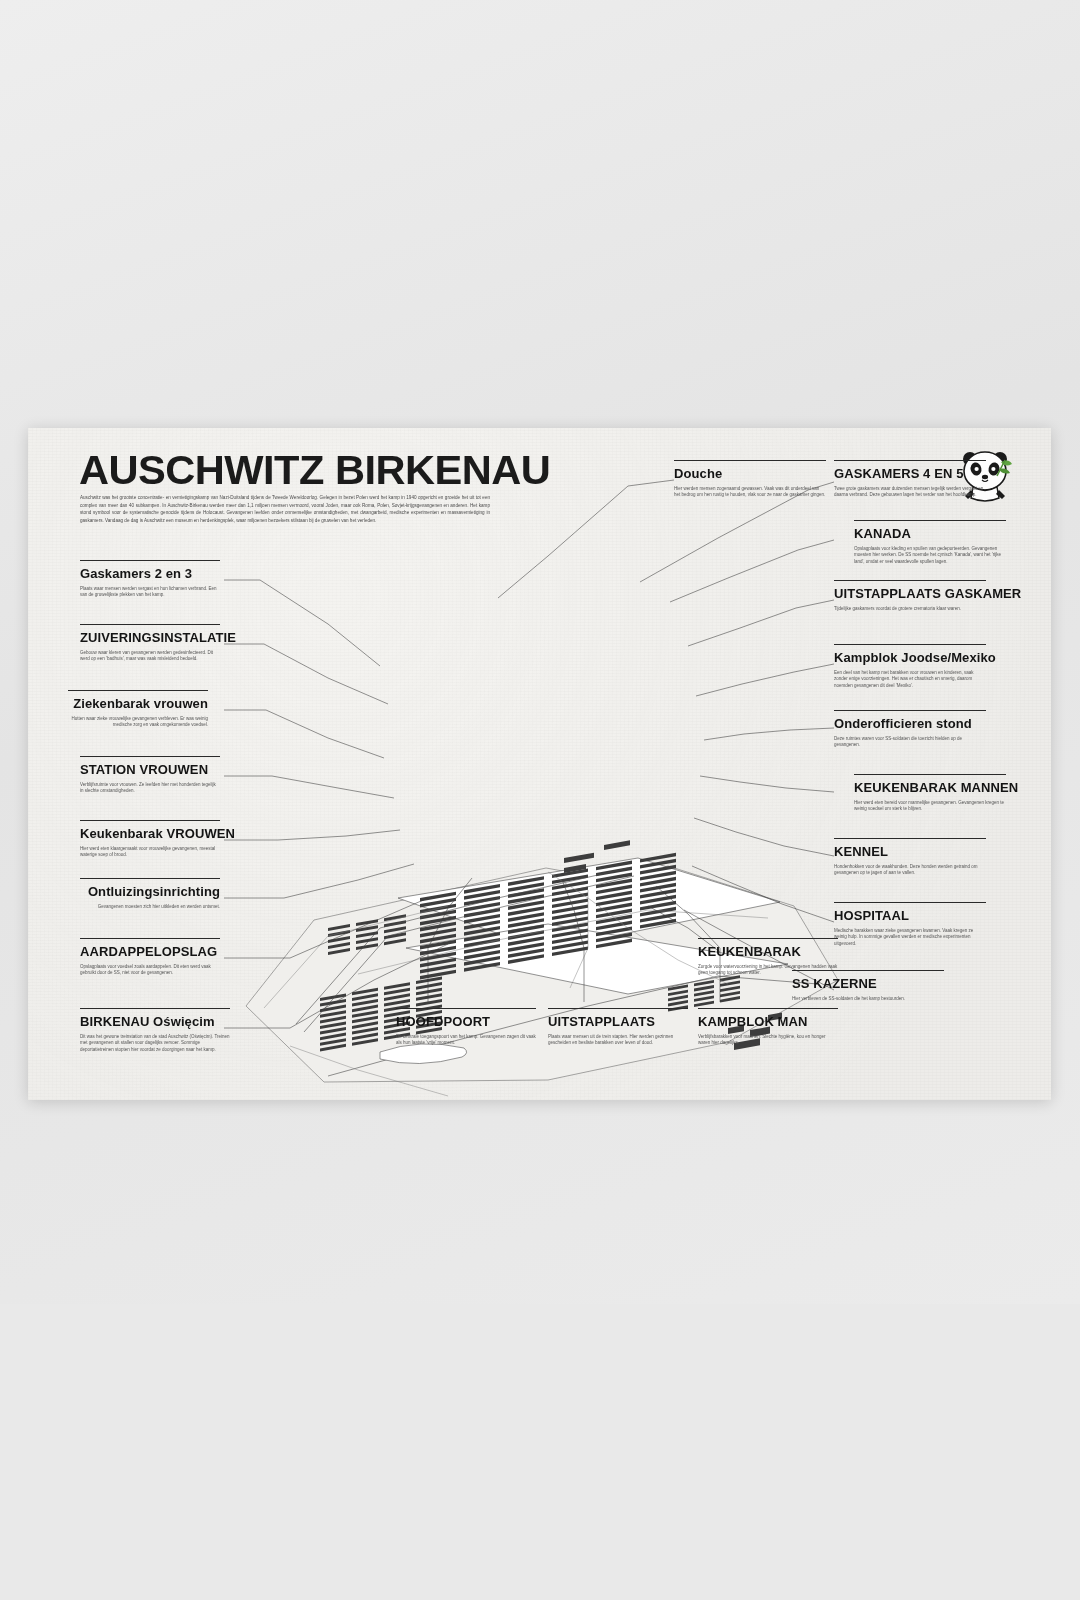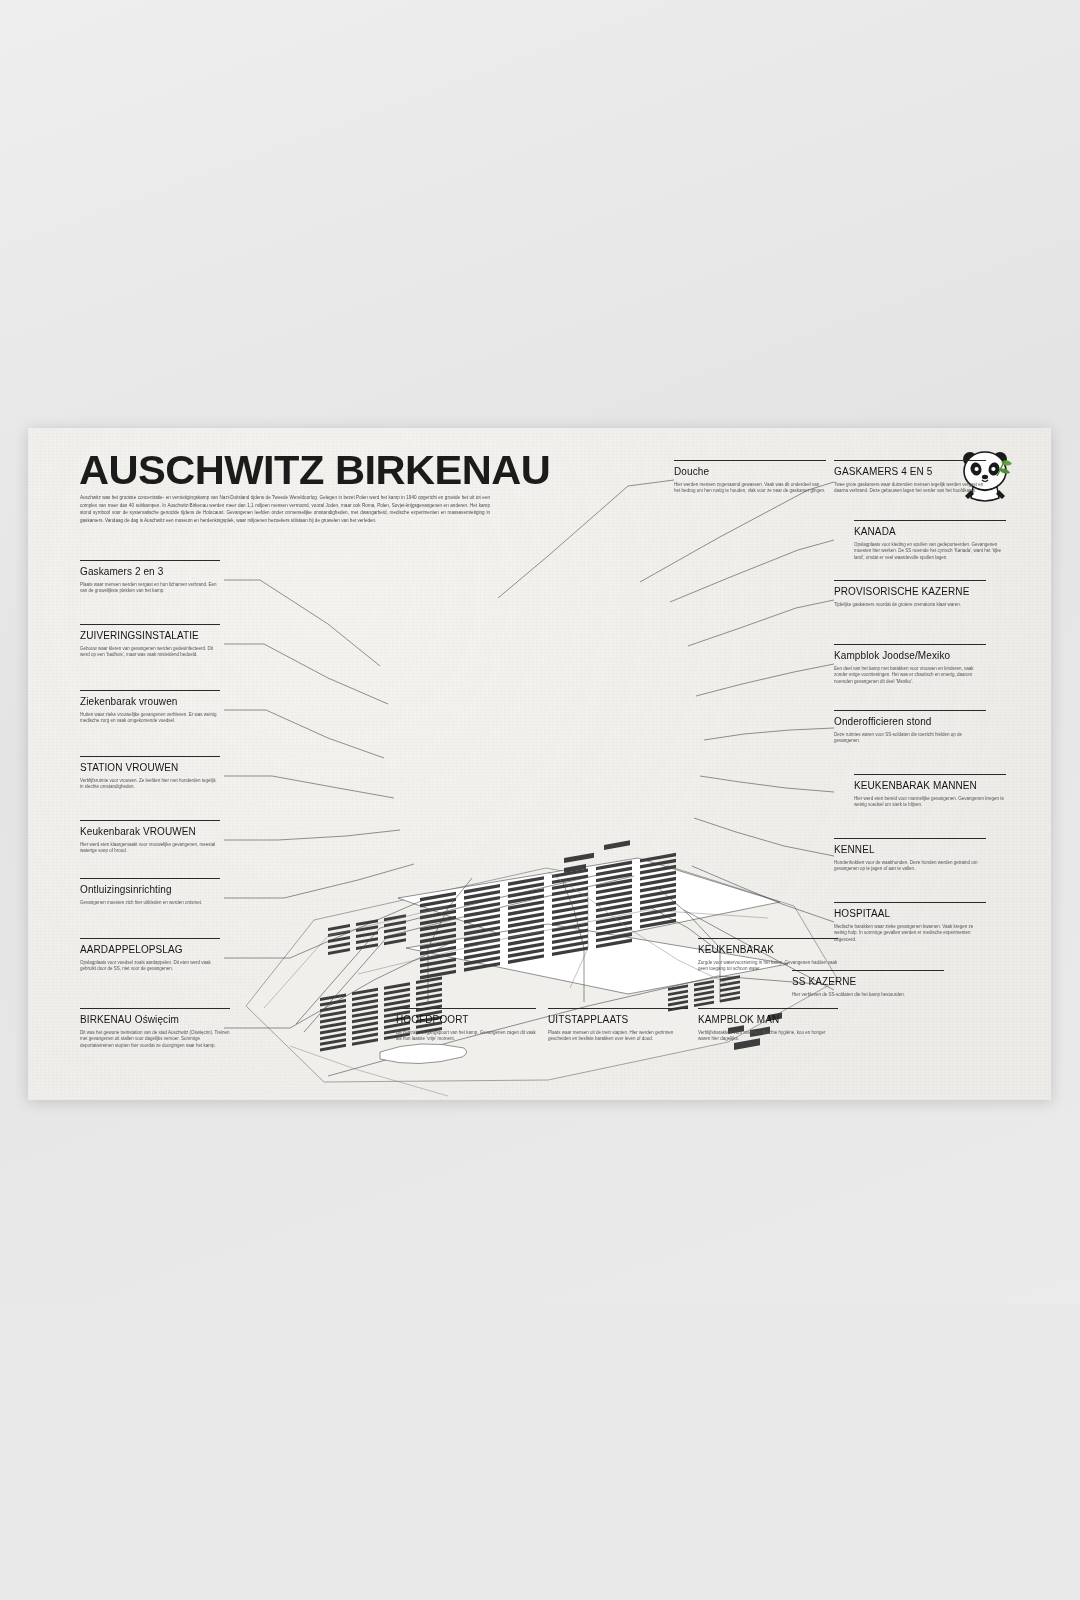--- a/index.html
+++ b/index.html
@@ -84,21 +84,21 @@
     color: #141414;
     margin: 0 0 2px 0;
     white-space: nowrap;
   }
   .callout .body {
     color: #555;
     font-size: 4.5px;
     line-height: 6.6px;
   }
   .callout.w-left  { text-align: left; }
-  .sz-md .ttl { font-size: 10px;  font-weight: normal; letter-spacing: .1px; }
+  .sz-md .ttl { font-size: 13px;  font-weight: bold; letter-spacing: .1px; }
 
   .rule {
     position: absolute;
     height: 1px;
     background: #2a2a2a;
   }
 
   
   #leaders, #mapsvg {
     position: absolute;
@@ -397,39 +397,39 @@
       <p class="ttl">Gaskamers 2 en 3</p>
       <p class="body">Plaats waar mensen werden vergast en hun lichamen verbrand. Een van de gruwelijkste plekken van het kamp.</p>
     </div>
 
     <div class="callout w-left sz-md" style="left:52px; top:202px; width:140px;">
       <div class="rule" style="left:0; top:-6px; width:140px;"></div>
       <p class="ttl">ZUIVERINGSINSTALATIE</p>
       <p class="body">Gebouw waar kleren van gevangenen werden gedesinfecteerd. Dit werd op een 'badhuis', maar was vaak misleidend bedoeld.</p>
     </div>
 
-    <div class="callout w-left sz-md" style="left:52px; top:268px; width:140px;">
+    <div class="callout w-left sz-md" style="left:40px; top:268px; width:140px;text-align:right;">
       <div class="rule" style="left:0; top:-6px; width:140px;"></div>
       <p class="ttl">Ziekenbarak vrouwen</p>
       <p class="body">Hutten waar zieke vrouwelijke gevangenen verbleven. Er was weinig medische zorg en vaak omgekomende voedsel.</p>
     </div>
 
     <div class="callout w-left sz-md" style="left:52px; top:334px; width:140px;">
       <div class="rule" style="left:0; top:-6px; width:140px;"></div>
       <p class="ttl">STATION VROUWEN</p>
       <p class="body">Verblijfsruimte voor vrouwen. Ze leefden hier met honderden tegelijk in slechte omstandigheden.</p>
     </div>
 
     <div class="callout w-left sz-md" style="left:52px; top:398px; width:140px;">
       <div class="rule" style="left:0; top:-6px; width:140px;"></div>
       <p class="ttl">Keukenbarak VROUWEN</p>
       <p class="body">Hier werd eten klaargemaakt voor vrouwelijke gevangenen, meestal waterige soep of brood.</p>
     </div>
 
-    <div class="callout w-left sz-md" style="left:52px; top:456px; width:140px;">
+    <div class="callout w-left sz-md" style="left:52px; top:456px; width:140px;text-align:right;">
       <div class="rule" style="left:0; top:-6px; width:140px;"></div>
       <p class="ttl">Ontluizingsinrichting</p>
       <p class="body">Gevangenen moesten zich hier uitkleden en werden ontsmet.</p>
     </div>
 
     <div class="callout w-left sz-md" style="left:52px; top:516px; width:140px;">
       <div class="rule" style="left:0; top:-6px; width:140px;"></div>
       <p class="ttl">AARDAPPELOPSLAG</p>
       <p class="body">Opslagplaats voor voedsel zoals aardappelen. Dit eten werd vaak gebruikt door de SS, niet voor de gevangenen.</p>
     </div>
@@ -453,21 +453,21 @@
     </div>
 
     <div class="callout w-left sz-md" style="left:806px; top:98px; width:152px;margin-left:20px;">
       <div class="rule" style="left:0; top:-6px; width:152px;"></div>
       <p class="ttl">KANADA</p>
       <p class="body">Opslagplaats voor kleding en spullen van gedeporteerden. Gevangenen moesten hier werken. De SS noemde het cynisch 'Kanada', want het 'rijke land', omdat er veel waardevolle spullen lagen.</p>
     </div>
 
     <div class="callout w-left sz-md" style="left:806px; top:158px; width:152px;">
       <div class="rule" style="left:0; top:-6px; width:152px;"></div>
-      <p class="ttl">PROVISORISCHE KAZERNE</p>
+      <p class="ttl">UITSTAPPLAATS GASKAMER</p>
       <p class="body">Tijdelijke gaskamers voordat de grotere crematoria klaar waren.</p>
     </div>
 
     <div class="callout w-left sz-md" style="left:806px; top:222px; width:152px;">
       <div class="rule" style="left:0; top:-6px; width:152px;"></div>
       <p class="ttl">Kampblok Joodse/Mexiko</p>
       <p class="body">Een deel van het kamp met barakken voor vrouwen en kinderen, vaak zonder enige voorzieningen. Het was er chaotisch en smerig, daarom noemden gevangenen dit deel 'Mexiko'.</p>
     </div>
 
     <div class="callout w-left sz-md" style="left:806px; top:288px; width:152px;">

